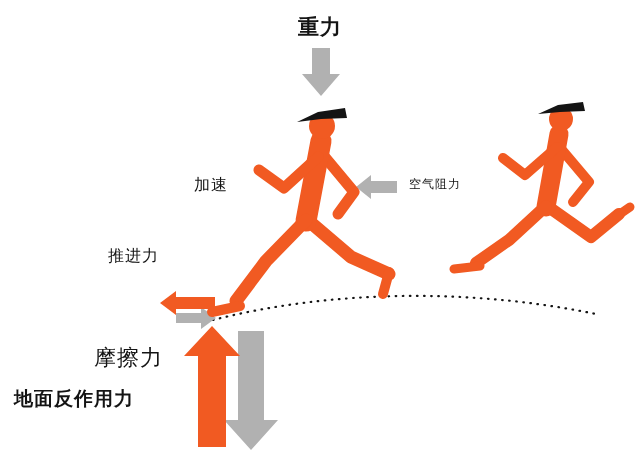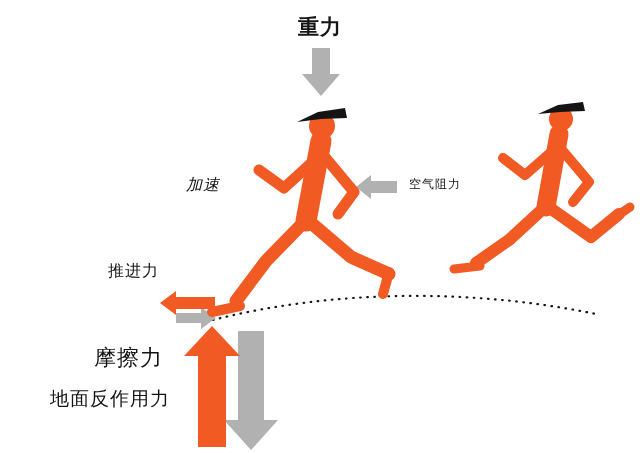--- a/index.html
+++ b/index.html
@@ -17,25 +17,25 @@
     overflow:hidden;
   }
   .diagram-svg{position:absolute;left:0;top:0;}
   .label{
     position:absolute;
     color:var(--black);
     white-space:nowrap;
     letter-spacing:1px;
   }
   .lbl-gravity{left:320px;top:13px;transform:translateX(-50%);font-size:21px;font-weight:700;}
-  .lbl-accel{left:186px;top:175px;font-size:16px;font-style:italic;}
+  .lbl-accel{left:194px;top:175px;font-size:16px;}
   .lbl-air{left:409px;top:176px;font-size:12px;}
-  .lbl-propulsion{left:108px;top:261px;font-size:16px;}
+  .lbl-propulsion{left:108px;top:246px;font-size:16px;}
   .lbl-friction{left:94px;top:343px;font-size:22px;}
-  .lbl-ground{left:14px;top:386px;font-size:19px;font-weight:400;margin-left:36px;}
+  .lbl-ground{left:14px;top:386px;font-size:19px;font-weight:700;}
   .lbl-impact{left:330px;top:387px;font-size:19px;font-weight:700;}
 </style>
 </head>
 <body>
 
 <div class="canvas">
 
   <svg class="diagram-svg" width="640" height="453" viewBox="0 0 640 453">
 
     <path d="M213,320 C330,290 470,288 596,314" fill="none" stroke="var(--black)" stroke-width="2.2" stroke-dasharray="0.6 6.5" stroke-linecap="round"></path>

